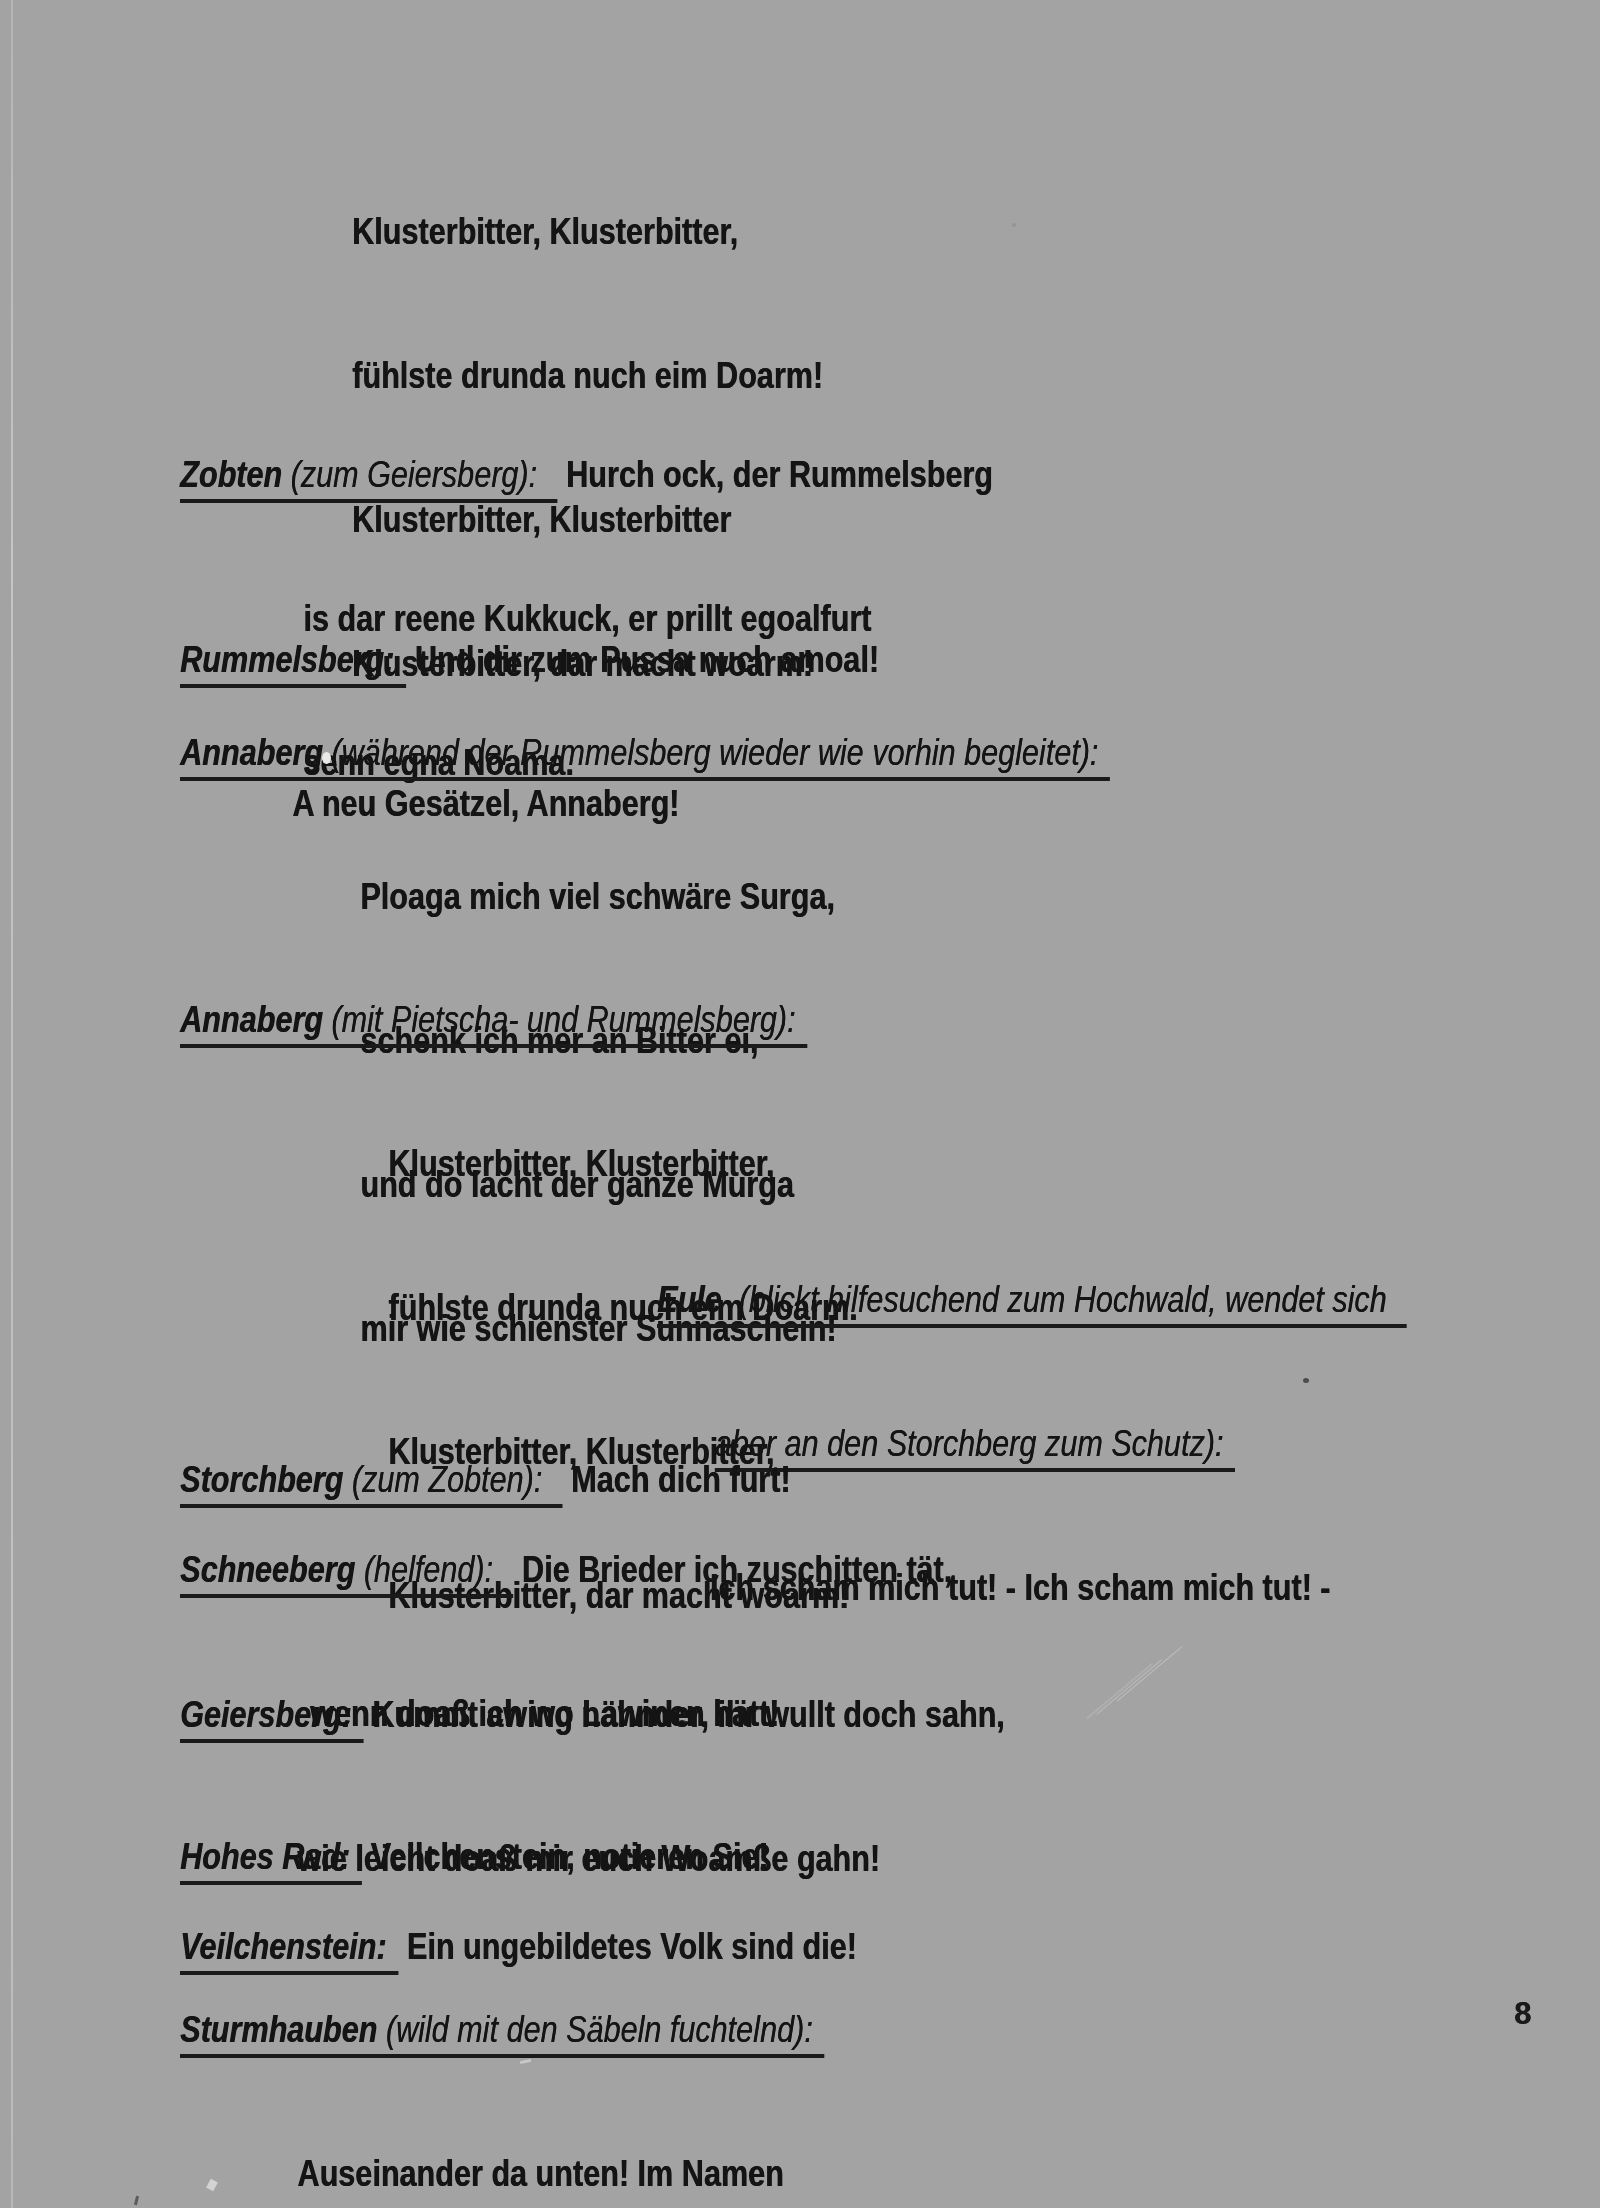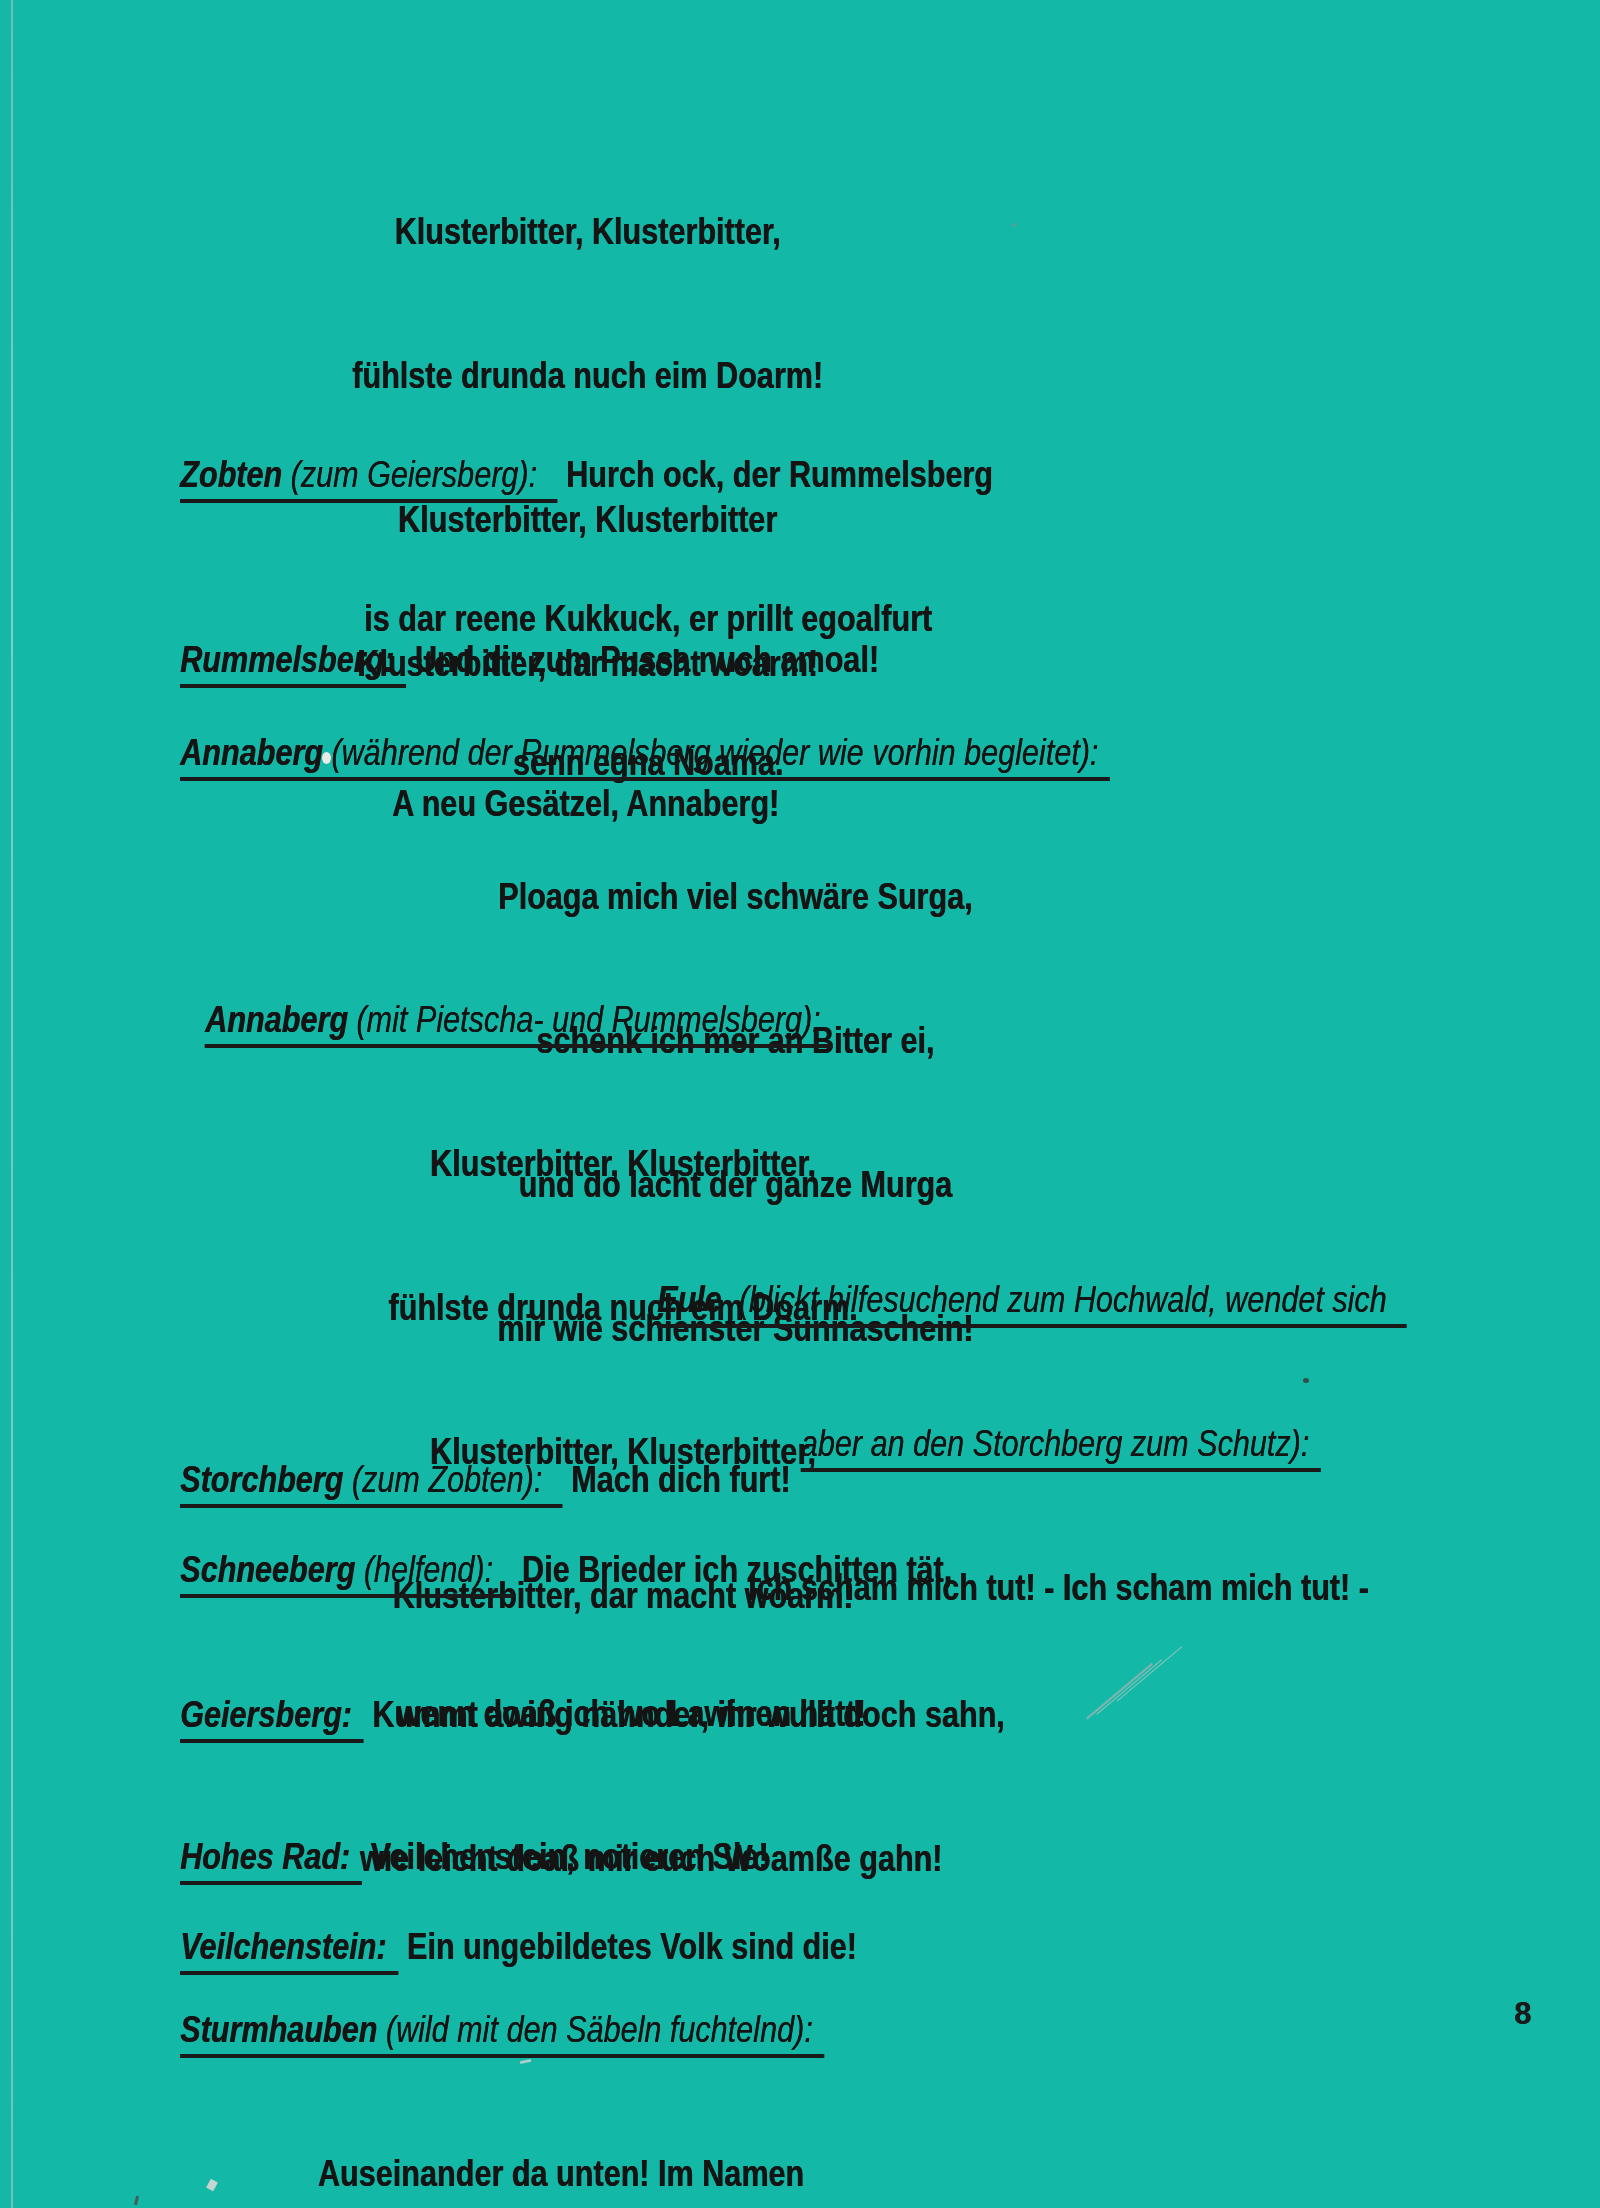--- a/index.html
+++ b/index.html
@@ -5,22 +5,21 @@
   html, body { margin: 0; padding: 0; }
   body {
     width: 1600px; height: 2208px;
     background: #fbfbfa;
     font-family: "Liberation Sans", "DejaVu Sans", sans-serif;
     overflow: hidden;
   }
   .page {
     position: relative;
     width: 1600px; height: 2208px;
-    background: #14b8a6;
-    text-align: center;
+    background: #a3a3a3;
   }
   
   .scan-edge {
     position: absolute; left: 11px; top: 0;
     width: 2px; height: 2208px;
     background: linear-gradient(180deg, #c6c6c6 0%, #e6e6e4 25%, #d9d9d7 55%, #e2e2e0 80%, #cdcdcb 100%);
     opacity: .5;
   }
   
   .block {

